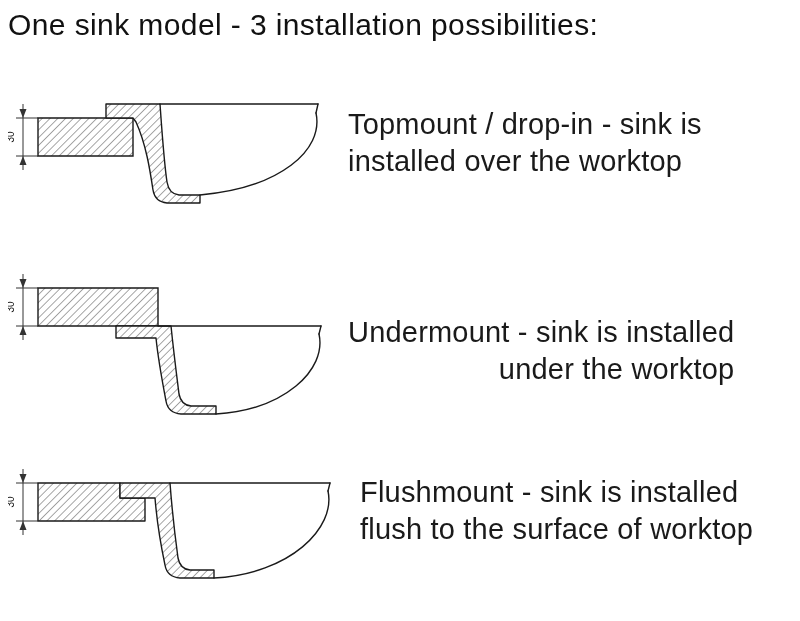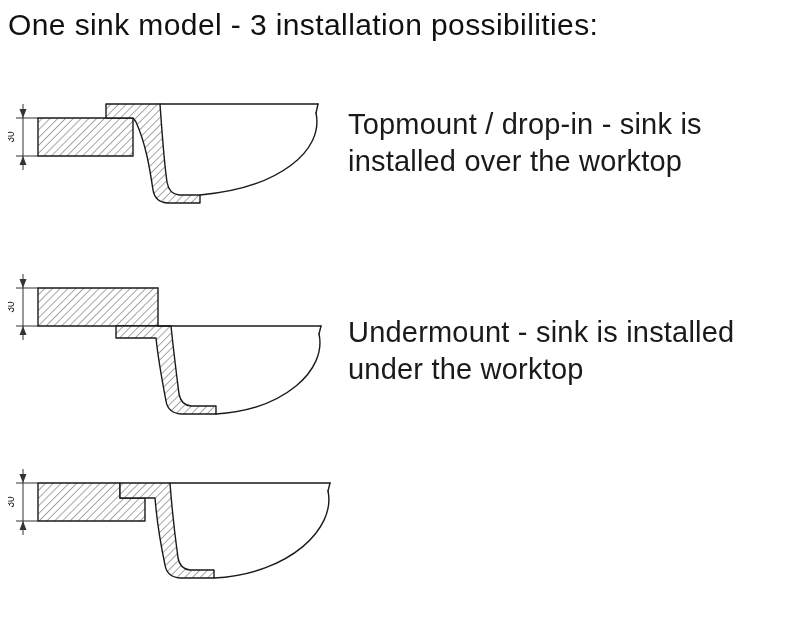--- a/index.html
+++ b/index.html
@@ -24,21 +24,21 @@
   .drawing { flex: 0 0 340px; width: 340px; }
   .drawing svg { display: block; }
   .caption {
     font-size: 29px;
     line-height: 1.28;
     color: #1a1a1a;
     white-space: pre-line;
     letter-spacing: 0.2px;
   }
   .caption.c1 { margin-top: 24px; }
-  .caption.c2 { margin-top: 44px; }
+  .caption.c2 { margin-top: 44px; text-align: right; }
   .caption.c3 { margin-top: 16px; margin-left: 12px; }
   svg line, svg path, svg rect { vector-effect: non-scaling-stroke; }
 </style>
 </head>
 <body>
 
 <div class="page">
 
   <div class="title">One sink model - 3 installation possibilities:</div>
 
@@ -136,15 +136,17 @@
         <path d="M 112 25 L 162 25 C 164 52, 167 78, 170 100 Q 172 111, 182 112 L 206 112 L 206 120 L 172 120
                  Q 159 119, 157 107 C 153 88, 149 65, 147 40 L 112 40 Z" fill="url(#hatchC)" stroke="#1a1a1a" stroke-width="1.4" stroke-linejoin="round"></path>
 
         <g stroke="#1a1a1a" stroke-width="1.4" fill="none" stroke-linecap="round">
           <line x1="162" y1="25" x2="322" y2="25"></line>
           <line x1="322" y1="25" x2="320" y2="33"></line>
           <path d="M 320 33 C 328 70, 282 116, 206 120"></path>
         </g>
       </svg>
     </div>
+    <div class="caption c3">Flushmount - sink is installed
+flush to the surface of worktop</div>
   </div>
 
 </div>
 
 </body></html>

